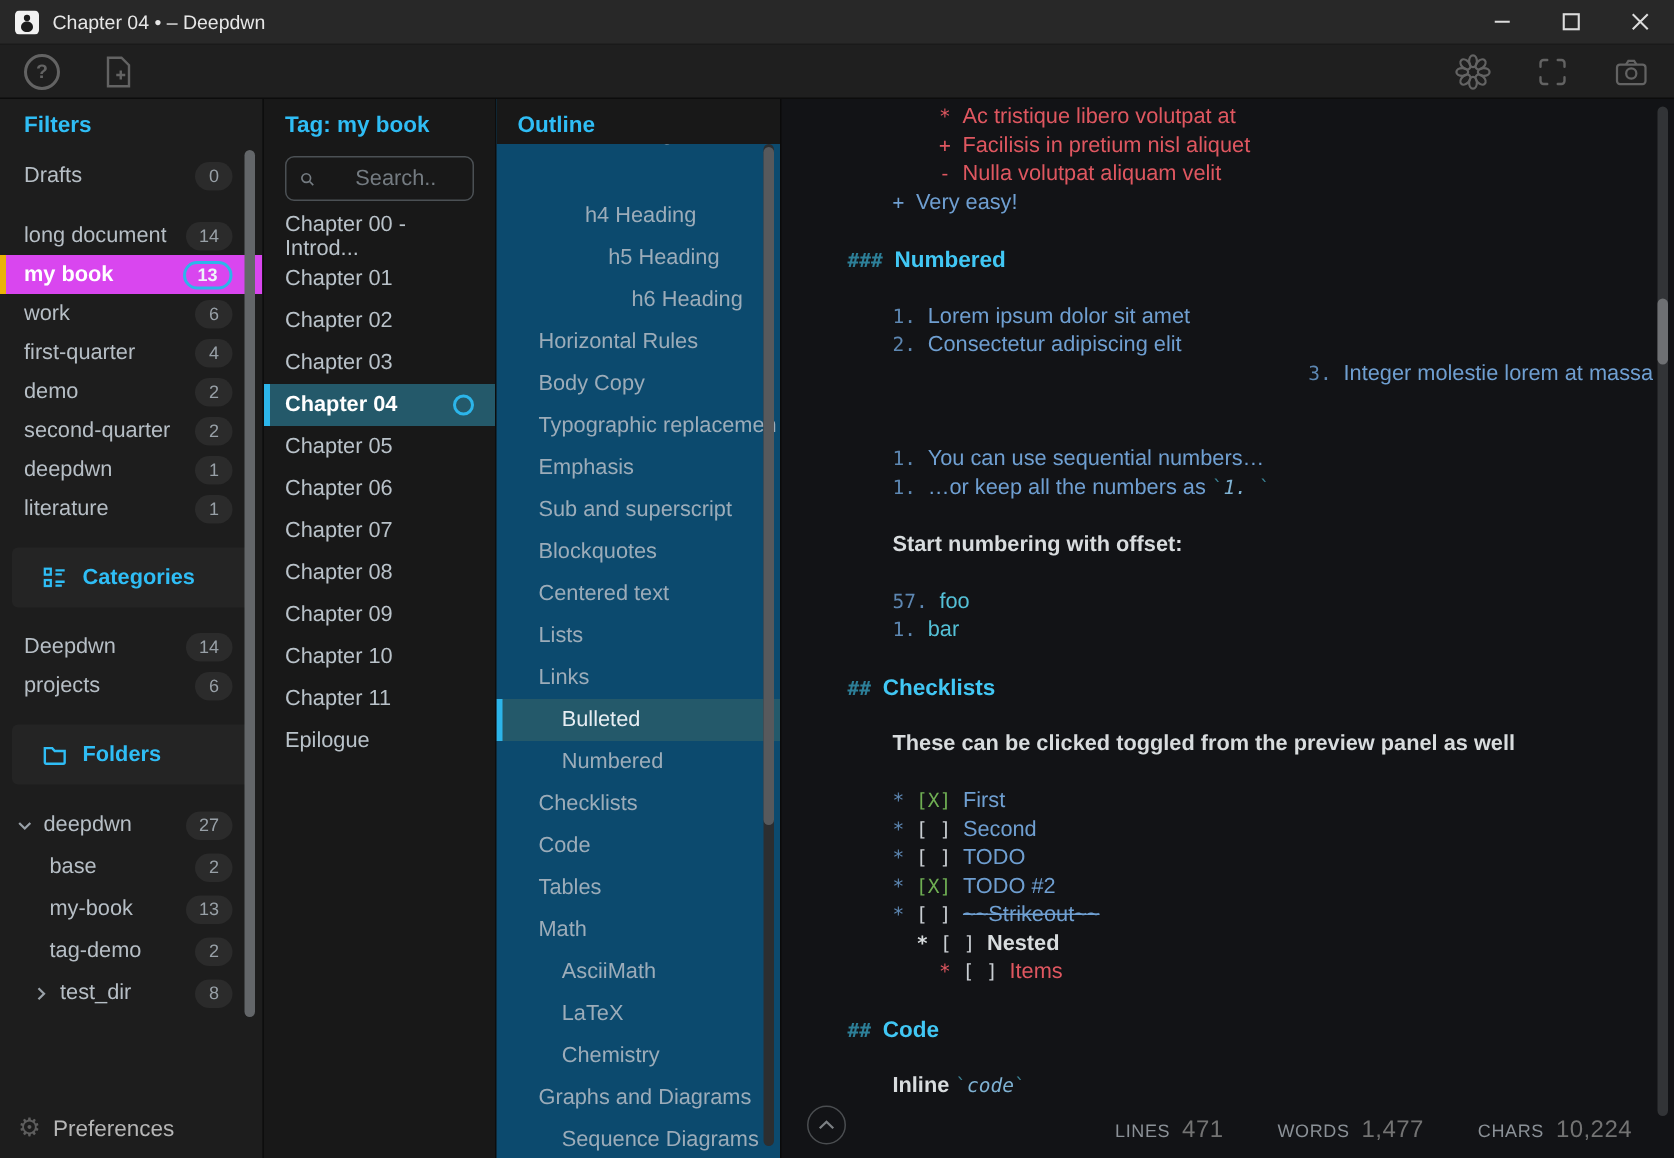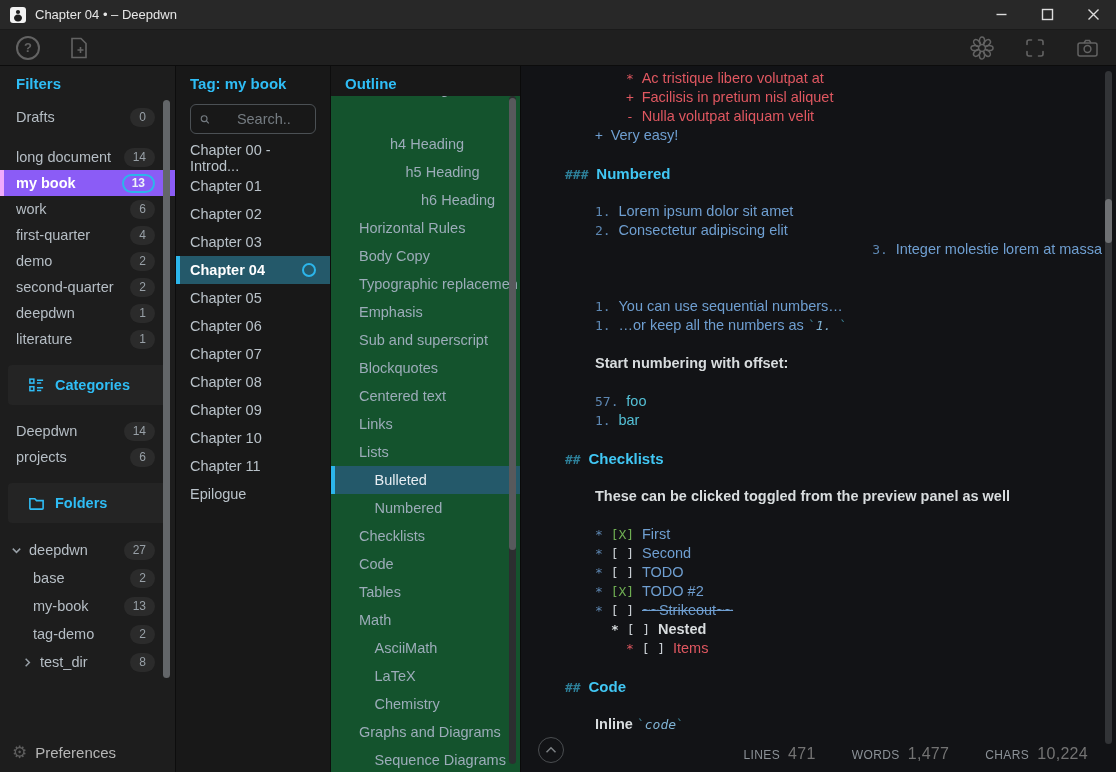--- a/index.html
+++ b/index.html
@@ -20,31 +20,31 @@
   .tb-right{margin-left:auto;}
   .tb-btn{display:flex;align-items:center;justify-content:center;color:#6d6d6d;}
   .icon-help{width:24px;height:24px;border:2px solid #636363;border-radius:50%;display:flex;
              align-items:center;justify-content:center;font-size:13px;font-weight:bold;color:#636363;}
 
   
   .main{display:flex;height:706px;}
   .panel{position:relative;height:100%;overflow:hidden;}
   .p-filters{width:175px;background:#1d1d1d;}
   .p-files{width:155px;background:#181818;border-left:1px solid #0d0d0d;}
-  .p-outline{width:190px;background:#14532d;border-left:1px solid #0d0d0d;}
+  .p-outline{width:190px;background:#0c4a6e;border-left:1px solid #0d0d0d;}
   .p-editor{flex:1;background:#121316;border-left:1px solid #0a0a0a;position:relative;}
 
   .phead{padding:9px 0 0 16px;font-size:15px;font-weight:bold;color:#2fbdf5;}
 
   
   .row{height:26px;display:flex;align-items:center;padding:0 20px 0 16px;color:#b6bec5;font-size:14.5px;}
   .row .lbl{white-space:nowrap;overflow:hidden;}
   .badge{margin-left:auto;background:#2b2b2b;border-radius:10px;padding:1px 9px;font-size:12px;
          color:#98a0a7;min-width:14px;text-align:center;line-height:17px;}
-  .row.sel{background:#8b5cf6;border-left:4px solid #f0abfc;padding-left:12px;color:#fff;font-weight:bold;}
+  .row.sel{background:#d946ef;border-left:4px solid #eab308;padding-left:12px;color:#fff;font-weight:bold;}
   .row.sel .badge{background:transparent;border:2px solid #2cb5ea;color:#eef4f8;padding:0 8px;line-height:15px;}
   .secthead{background:#242424;border-radius:4px;margin:13px 8px 0;height:40px;display:flex;align-items:center;
             gap:10px;padding-left:20px;color:#2fbdf5;font-weight:bold;font-size:14.5px;}
   .frow{height:28px;}
   .chev{display:flex;margin-right:6px;color:#98a0a7;}
   .prefs{position:absolute;left:0;bottom:0;height:40px;width:100%;display:flex;align-items:center;
          padding-left:12px;gap:8px;color:#b6b6b6;font-size:15px;background:#1d1d1d;}
   .gear{font-size:17px;color:#5e5e5e;font-family:"DejaVu Sans",sans-serif;}
 
   
@@ -365,24 +365,24 @@
           <div class="orow" style="padding-left: 28px;">
             <span class="olbl">Sub and superscript</span>
           </div>
           <div class="orow" style="padding-left: 28px;">
             <span class="olbl">Blockquotes</span>
           </div>
           <div class="orow" style="padding-left: 28px;">
             <span class="olbl">Centered text</span>
           </div>
           <div class="orow" style="padding-left: 28px;">
+            <span class="olbl">Lists</span>
+          </div>
+          <div class="orow" style="padding-left: 28px;">
             <span class="olbl">Links</span>
-          </div>
-          <div class="orow" style="padding-left: 28px;">
-            <span class="olbl">Lists</span>
           </div>
           <div class="orow sel" style="padding-left: 39.5px;">
             <span class="olbl">Bulleted</span>
           </div>
           <div class="orow" style="padding-left: 43.5px;">
             <span class="olbl">Numbered</span>
           </div>
           <div class="orow" style="padding-left: 28px;">
             <span class="olbl">Checklists</span>
           </div>

